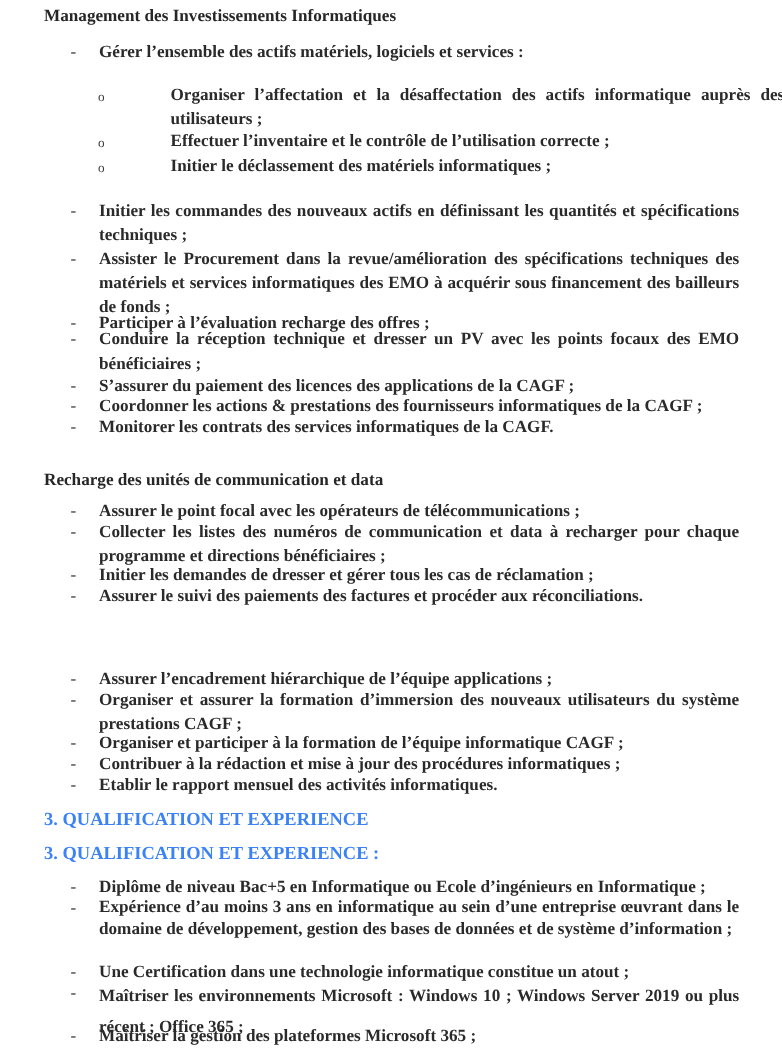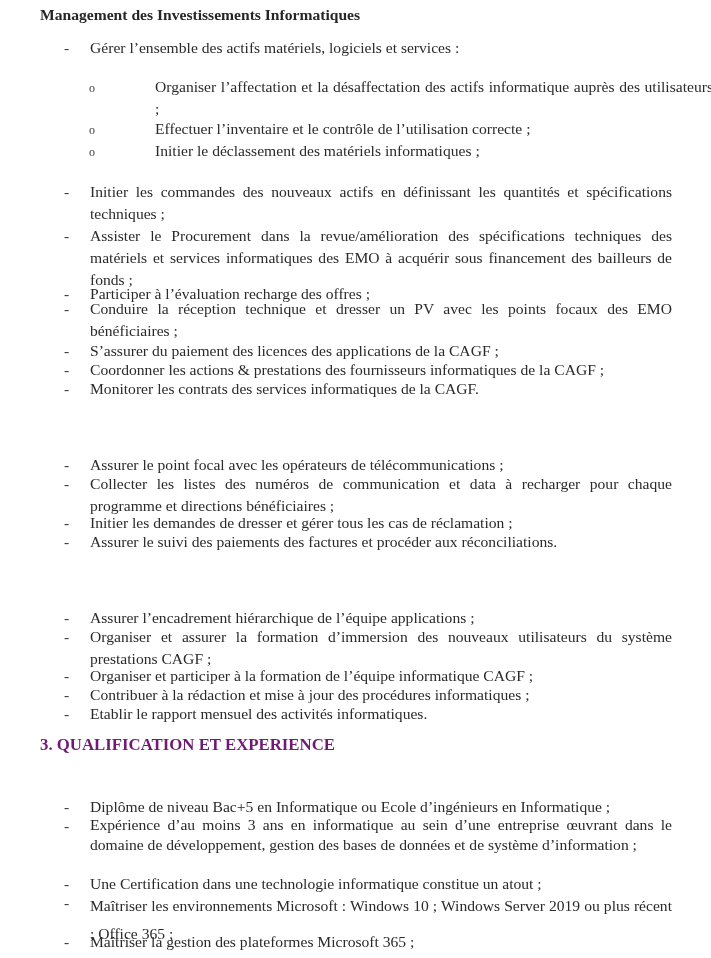--- a/index.html
+++ b/index.html
@@ -10,29 +10,30 @@
     font-size: 15.6px;
     position: relative;
   }
   .page { position: absolute; left: 0; top: 0; width: 711px; height: 958px; }
   .heading {
     position: absolute; left: 40px; font-weight: bold; font-size: 15.6px;
     color: #262626; white-space: nowrap;
   }
   .section-heading {
     position: absolute; left: 40px; font-weight: bold; font-size: 16.8px;
-    color: #701a75; white-space: nowrap;
+    color: #3b82f6; white-space: nowrap;
   }
   .item { position: absolute; left: 0; width: 711px; line-height: 22px; }
   .bullet {
     position: absolute; left: 64px; top: 0; color: #3a3a3a;
   }
   .text {
     position: absolute; left: 90px; width: 582px; text-align: justify;
     text-align-last: left;
+    font-weight: bold;
   }
   .sub .bullet { left: 89px; font-size: 12px; top: 1px; }
   .sub .text { left: 114px; width: 558px; margin-left: 41px; }
   .nowrap { white-space: nowrap; }
 </style>
 </head>
 <body>
 
 <div class="page">
 
@@ -78,20 +79,21 @@
   </div>
   <div class="item" style="top:359px;">
     <span class="bullet">-</span>
     <span class="text nowrap">Coordonner les actions &amp; prestations des fournisseurs informatiques de la CAGF ;</span>
   </div>
   <div class="item" style="top:378px;">
     <span class="bullet">-</span>
     <span class="text nowrap">Monitorer les contrats des services informatiques de la CAGF.</span>
   </div>
 
+  <div class="heading" style="top:428px;">Recharge des unités de communication et data</div>
 
   <div class="item" style="top:454px;">
     <span class="bullet">-</span>
     <span class="text nowrap">Assurer le point focal avec les opérateurs de télécommunications ;</span>
   </div>
   <div class="item" style="top:473px;">
     <span class="bullet">-</span>
     <span class="text">Collecter les listes des numéros de communication et data à recharger pour chaque programme et directions bénéficiaires ;</span>
   </div>
   <div class="item" style="top:512px;">
@@ -119,20 +121,21 @@
   <div class="item" style="top:684px;">
     <span class="bullet">-</span>
     <span class="text nowrap">Contribuer à la rédaction et mise à jour des procédures informatiques ;</span>
   </div>
   <div class="item" style="top:703px;">
     <span class="bullet">-</span>
     <span class="text nowrap">Etablir le rapport mensuel des activités informatiques.</span>
   </div>
 
   <div class="section-heading" style="top:735px;">3. QUALIFICATION ET EXPERIENCE</div>
+  <div class="section-heading" style="top:766px;">3. QUALIFICATION ET EXPERIENCE :</div>
 
   <div class="item" style="top:796px;">
     <span class="bullet">-</span>
     <span class="text nowrap">Diplôme de niveau Bac+5 en Informatique ou Ecole d’ingénieurs en Informatique ;</span>
   </div>
   <div class="item" style="top:815px;">
     <span class="bullet">-</span>
     <span class="text" style="line-height:20px;">Expérience d’au moins 3 ans en informatique au sein d’une entreprise œuvrant dans le domaine de développement, gestion des bases de données et de système d’information ;</span>
   </div>
   <div class="item" style="top:873px;">

